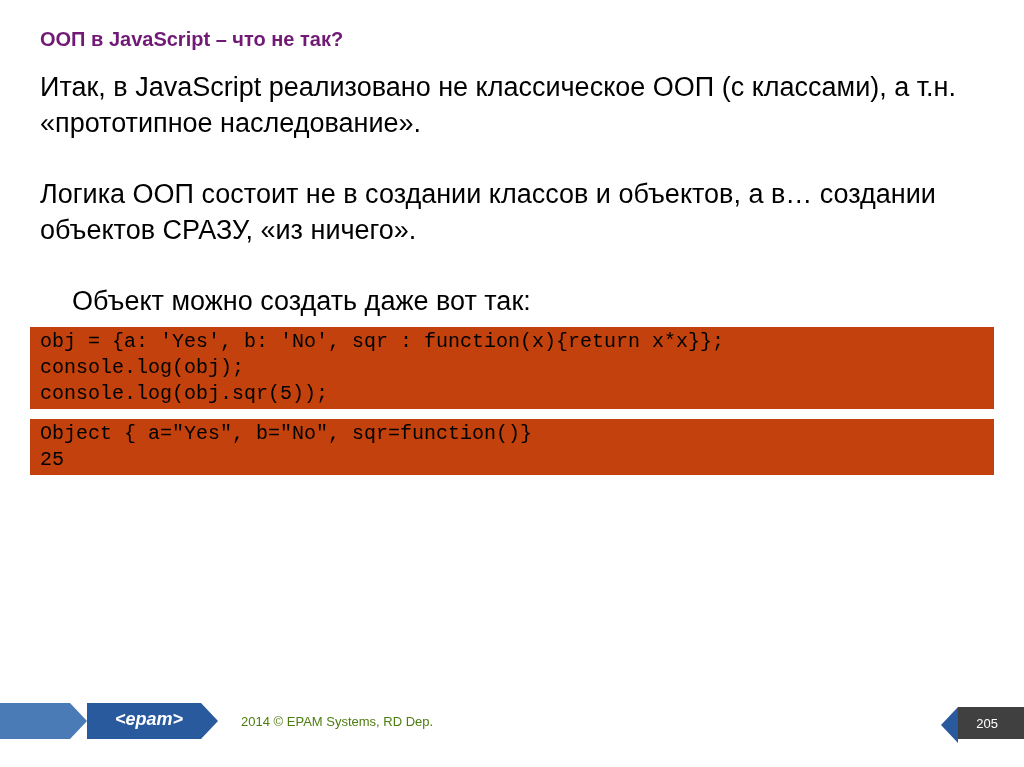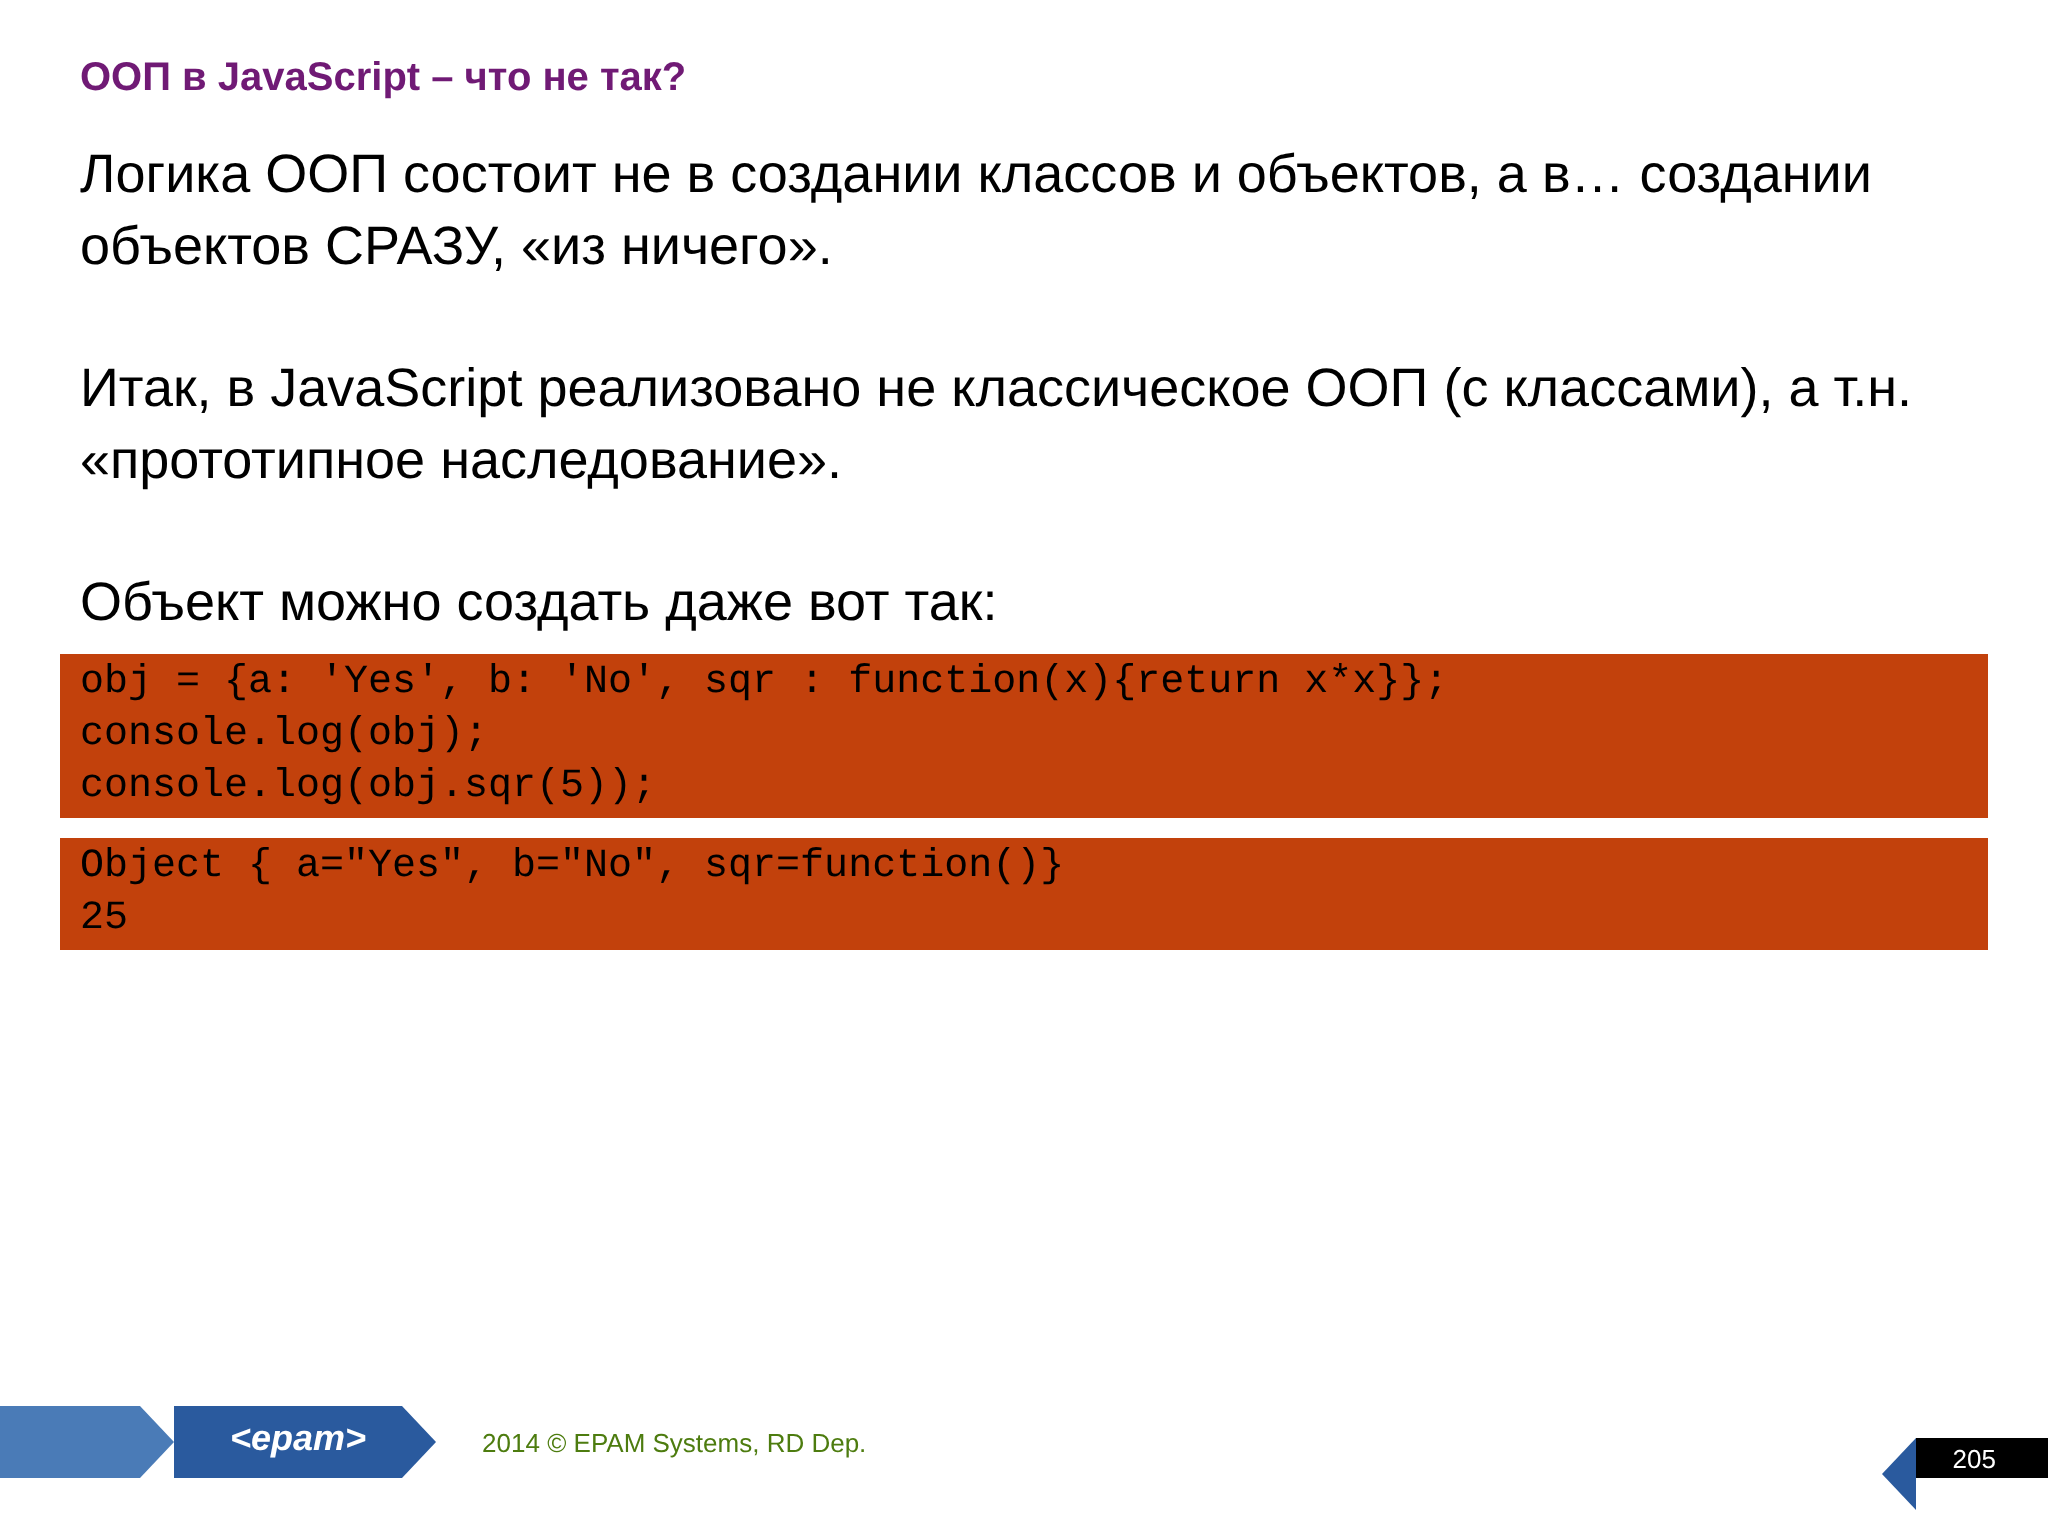--- a/index.html
+++ b/index.html
@@ -19,21 +19,21 @@
   }
   .content {
     padding: 0 40px;
   }
   .para {
     color: #000000;
     font-size: 27px;
     line-height: 1.35;
     margin-bottom: 34px;
   }
-  .para:last-of-type { margin-bottom: 8px; }
+  .para:last-of-type { margin-bottom: 8px; margin-left: 32px; }
   .code-block {
     background: #c2410c;
     font-family: "Courier New", Courier, monospace;
     font-size: 20px;
     line-height: 1.3;
     padding: 2px 10px;
     white-space: pre;
     margin: 0 30px 10px 30px;
   }
   .footer {
@@ -88,22 +88,22 @@
   }
   .footer-copyright {
     color: #4d7c0f;
     font-size: 13px;
     margin-left: 40px;
   }
   .footer-pagenum {
     position: absolute;
     right: 0;
     bottom: 0;
-    height: 20px;
-    background: #000000;
+    height: 32px;
+    background: #404040;
     color: #ffffff;
     font-size: 13px;
     display: flex;
     align-items: center;
     padding: 0 26px 0 18px;
   }
   .footer-pagenum::before {
     content: "";
     position: absolute;
     left: -17px;
@@ -113,22 +113,22 @@
     border-bottom: 18px solid transparent;
     border-right: 17px solid #2a5a9e;
   }
 </style>
 </head>
 <body>
 
 <div class="slide-title">ООП в JavaScript – что не так?</div>
 
 <div class="content">
+  <p class="para">Итак, в JavaScript реализовано не классическое ООП (с классами), а т.н. «прототипное наследование».</p>
   <p class="para">Логика ООП состоит не в создании классов и объектов, а в… создании объектов СРАЗУ, «из ничего».</p>
-  <p class="para">Итак, в JavaScript реализовано не классическое ООП (с классами), а т.н. «прототипное наследование».</p>
   <p class="para">Объект можно создать даже вот так:</p>
 </div>
 
 <div class="code-block">obj = {a: 'Yes', b: 'No', sqr : function(x){return x*x}};
 console.log(obj);
 console.log(obj.sqr(5));</div>
 <div class="code-block">Object { a="Yes", b="No", sqr=function()}
 25</div>
 
 <div class="footer">

